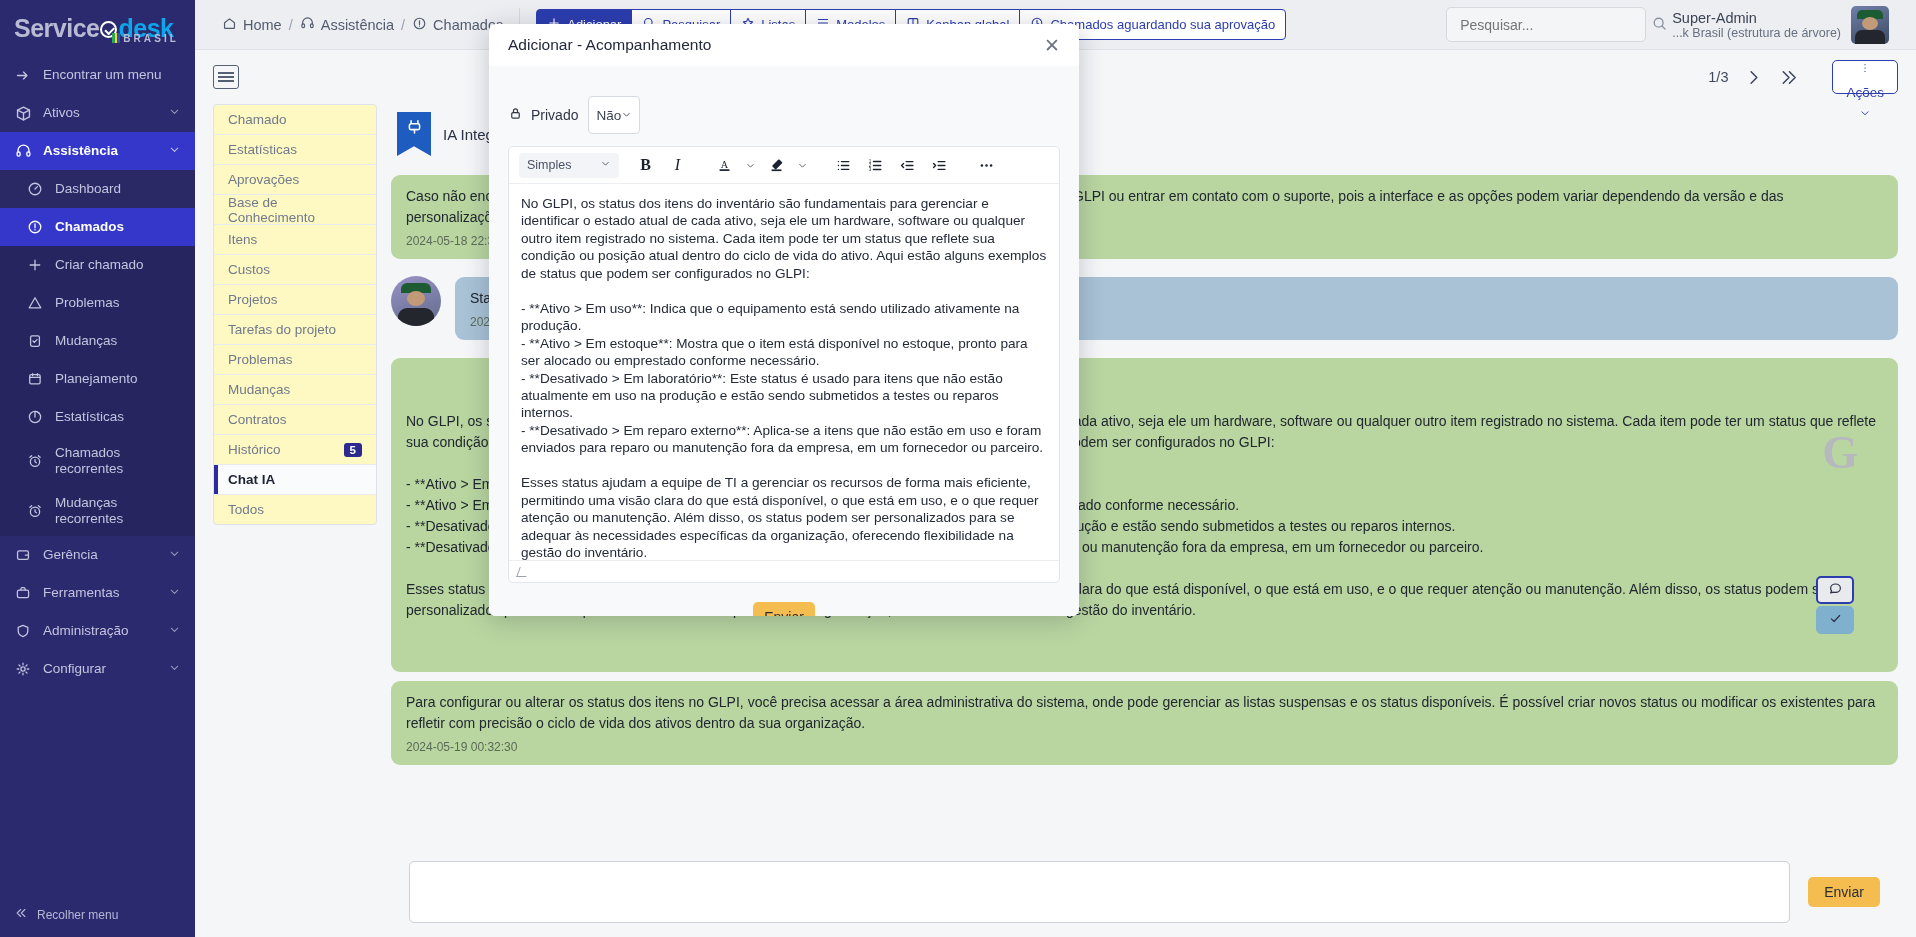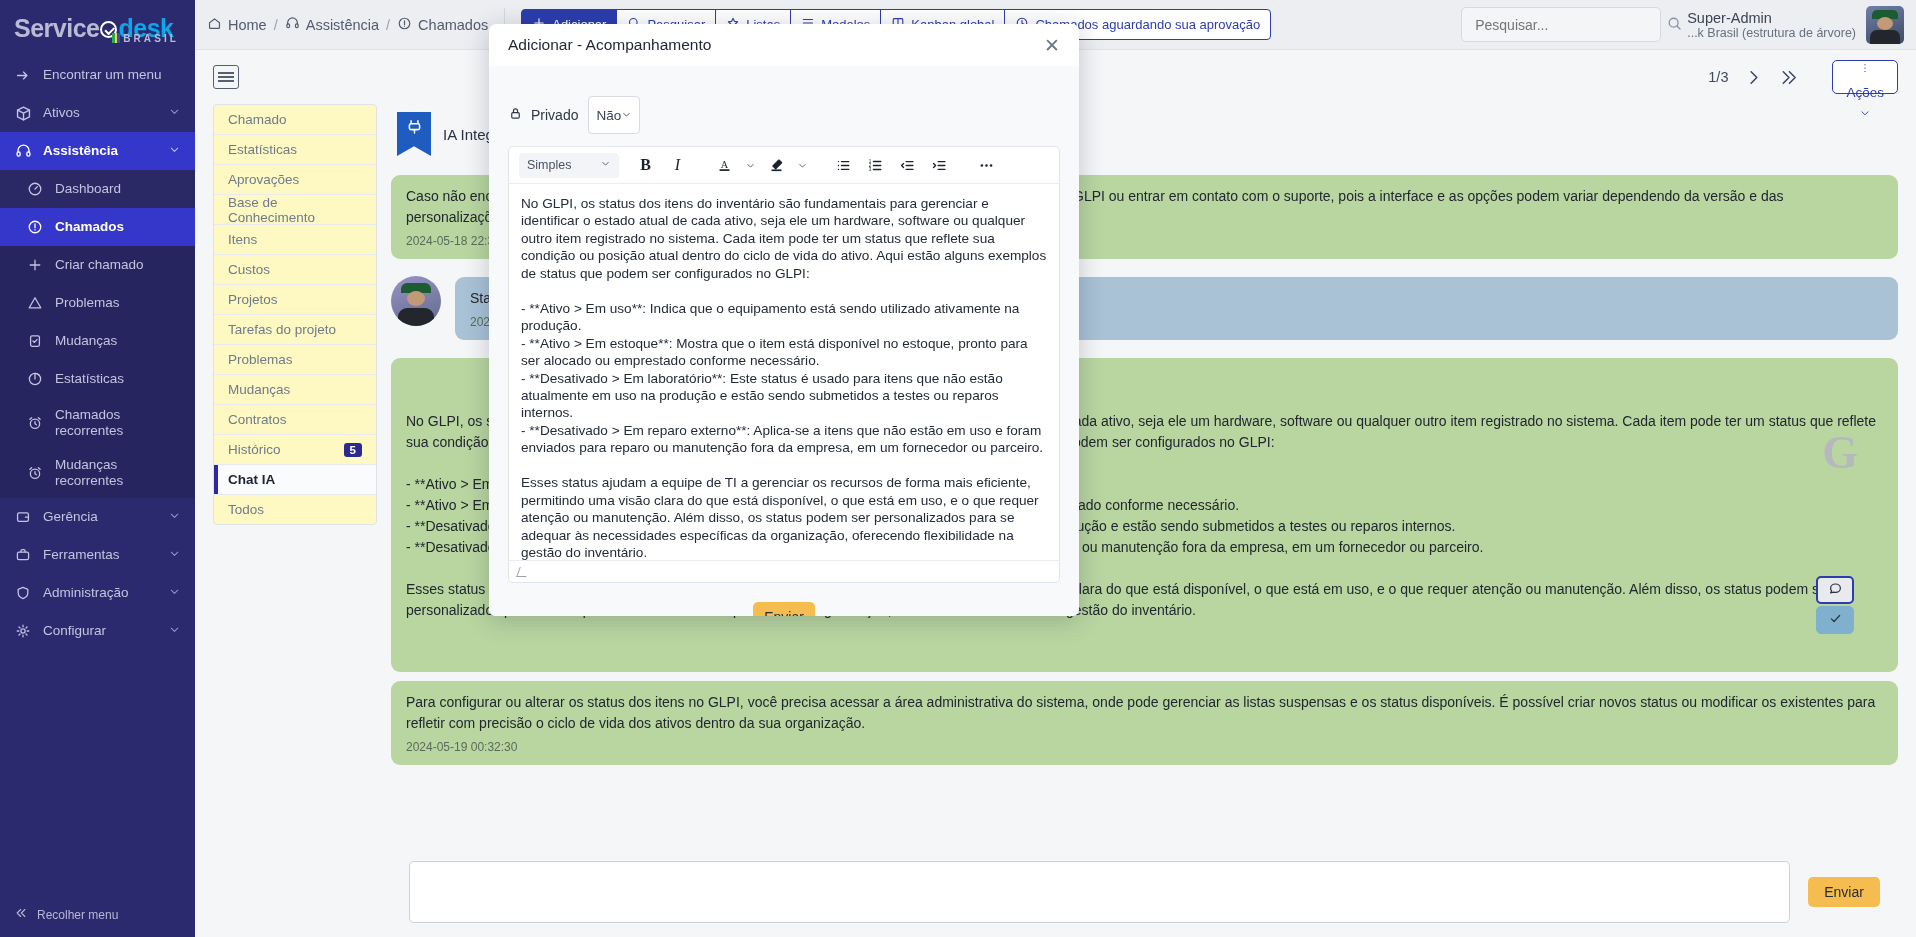--- a/index.html
+++ b/index.html
@@ -55,21 +55,21 @@
   .nav-item.sel-dash{ background:#2b2866; }
   #collapse{
     margin-top:auto; display:flex; align-items:center; gap:9px;
     padding:14px; font-size:12px; color:#b6b7d6; cursor:pointer;text-align:right;
   }
   svg.ico{ stroke:currentColor; fill:none; stroke-width:1.6; stroke-linecap:round; stroke-linejoin:round; }
 
   
   #topbar{
     position:absolute; left:195px; top:0; width:1721px; height:50px;
-    background:#eceef2; display:flex; align-items:center; padding:0 12px;
+    background:#eceef2; display:flex; align-items:center; padding:0 27px;
     border-bottom:1px solid #dfe2e8;
   }
   #breadcrumb{ display:flex; align-items:center; gap:7px; font-size:14.5px; color:#525c6e;
      padding-right:16px; border-right:1px solid #d6d9e0; height:34px; }
   #breadcrumb .sep{ color:#9aa2b1; }
   #breadcrumb .crumb{ display:flex; align-items:center; gap:6px; cursor:pointer; }
   #navbtns{ display:flex; align-items:center; gap:0; margin-left:16px; }
   .nbtn{
     display:flex; align-items:center; gap:6px; height:31px; padding:0 10px;
     border:1px solid #2c3dae; color:#2c3dae; background:#fff; font-size:13px; cursor:pointer;
@@ -319,20 +319,29 @@
         <svg class="ico" viewBox="0 0 20 20" width="16" height="16">
             <rect x="4.5" y="3.6" width="11" height="13" rx="1.8"></rect>
             <path d="M7.5 10l1.8 1.8 3.2-3.6"></path>
           </svg>
       </span>
       <span class="lbl">Mudanças</span>
     </div>
     <div class="nav-item">
       <span class="ic">
         <svg class="ico" viewBox="0 0 20 20" width="16" height="16">
+            <rect x="3.4" y="4.6" width="13" height="11.6" rx="1.7"></rect>
+            <path d="M3.4 8h13M7 3.2v2.6M13 3.2v2.6"></path>
+          </svg>
+      </span>
+      <span class="lbl">Planejamento</span>
+    </div>
+    <div class="nav-item">
+      <span class="ic">
+        <svg class="ico" viewBox="0 0 20 20" width="16" height="16">
             <circle cx="10" cy="10" r="7"></circle>
             <path d="M10 10V3a7 7 0 0 1 5 2"></path>
           </svg>
       </span>
       <span class="lbl">Estatísticas</span>
     </div>
     <div class="nav-item">
       <span class="ic">
         <svg class="ico" viewBox="0 0 20 20" width="16" height="16">
             <circle cx="10" cy="11" r="5.8"></circle>

